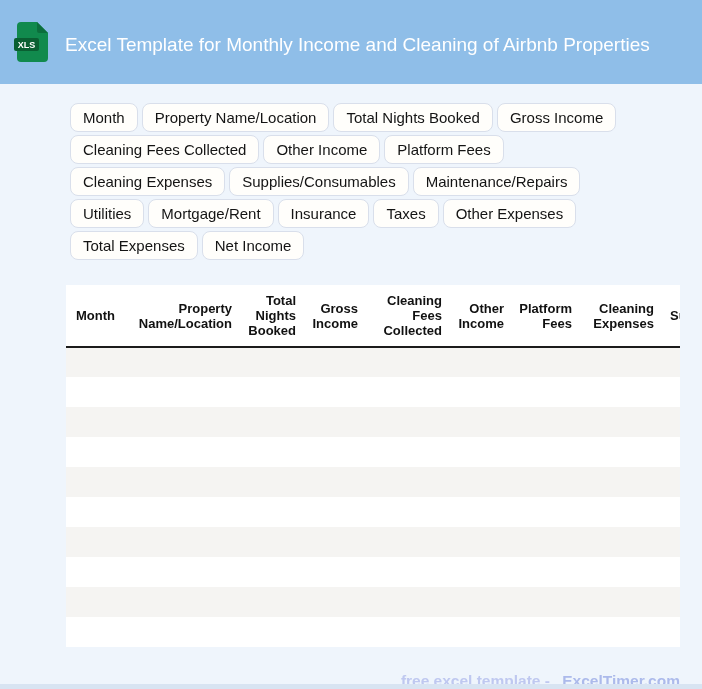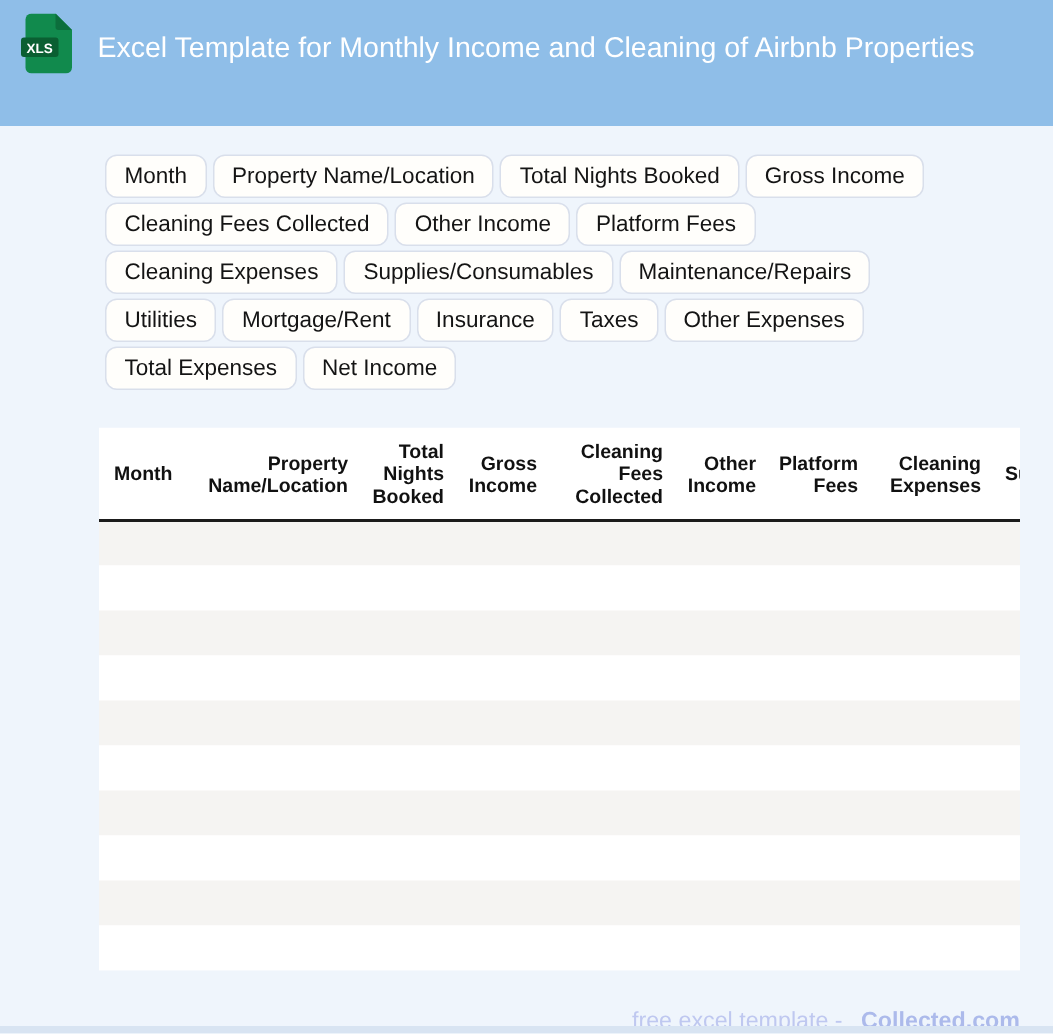--- a/index.html
+++ b/index.html
@@ -12,21 +12,21 @@
     position: relative;
     width: 702px;
     height: 689px;
     background: #EFF5FC;
     overflow: hidden;
   }
   
   .app-header {
     background: #8FBEE8;
     min-height: 84px;
-    padding: 9px 14px 9px 14px;
+    padding: 22px 14px 9px 14px;
   }
   .app-title {
     color: #FFFFFF;
     font-size: 19px;
     line-height: 33px;
     font-weight: 400;
     max-width: 648px;
   }
   .file-icon {
     display: inline-block;
@@ -89,21 +89,21 @@
   tbody td { height: 30px; }
   tbody tr:nth-child(odd)  { background: #F5F4F2; }
   tbody tr:nth-child(even) { background: #FFFFFF; }
   
   .footer {
     width: 680px;
     margin-top: 25px;
     text-align: right;
     font-size: 15.5px;
   }
-  .footer-caption { color: #BFC8F0; font-weight: 400; }
+  .footer-caption { color: #BFC8F0; font-weight: 700; }
   .footer-brand   { color: #ACBAEB; font-weight: 700; margin-left: 8px; }
   
   .bottom-strip {
     position: absolute;
     left: 0; bottom: 0;
     width: 702px; height: 5px;
     background: #D8E4F2;
   }
 </style>
 </head>
@@ -253,18 +253,18 @@
             <td></td>
             <td></td>
             <td></td>
           </tr>
         </tbody>
     </table>
   </div>
 
   <div class="footer">
     <span class="footer-caption">free excel template -</span>
-    <span class="footer-brand">Collected.com</span>
+    <span class="footer-brand">ExcelTimer.com</span>
   </div>
 
   <div class="bottom-strip"></div>
 
 </div>
 
 </body></html>

